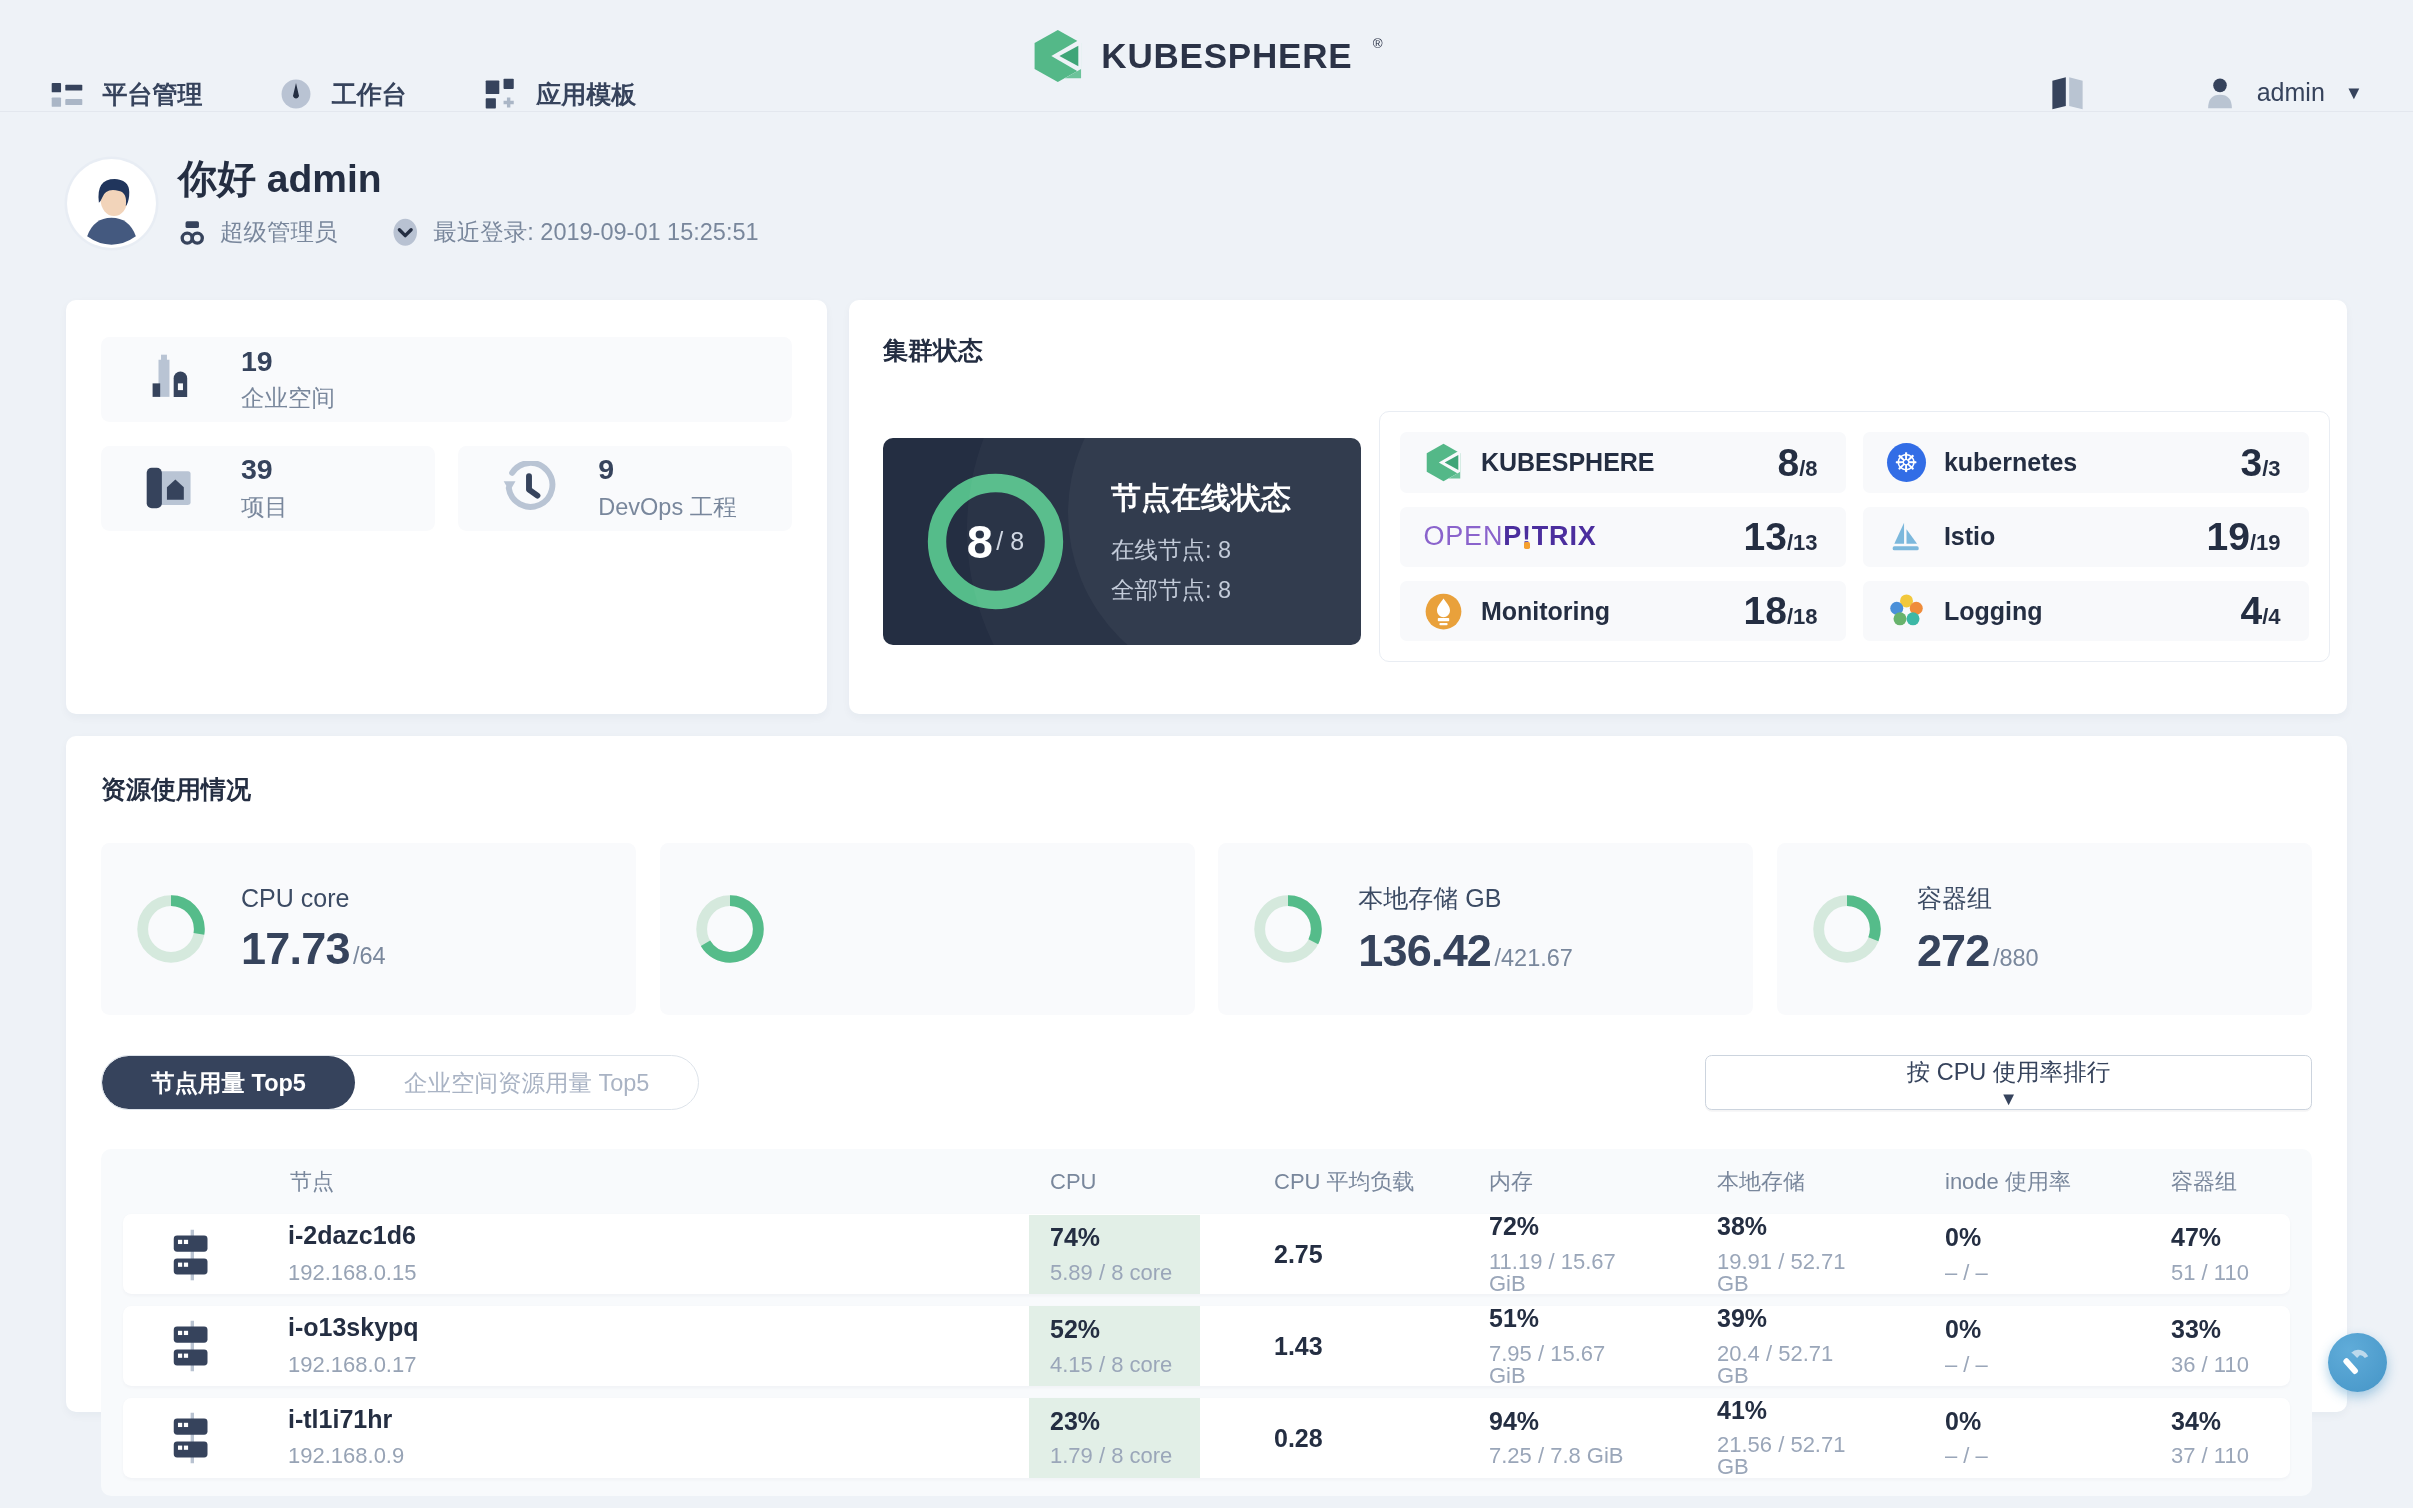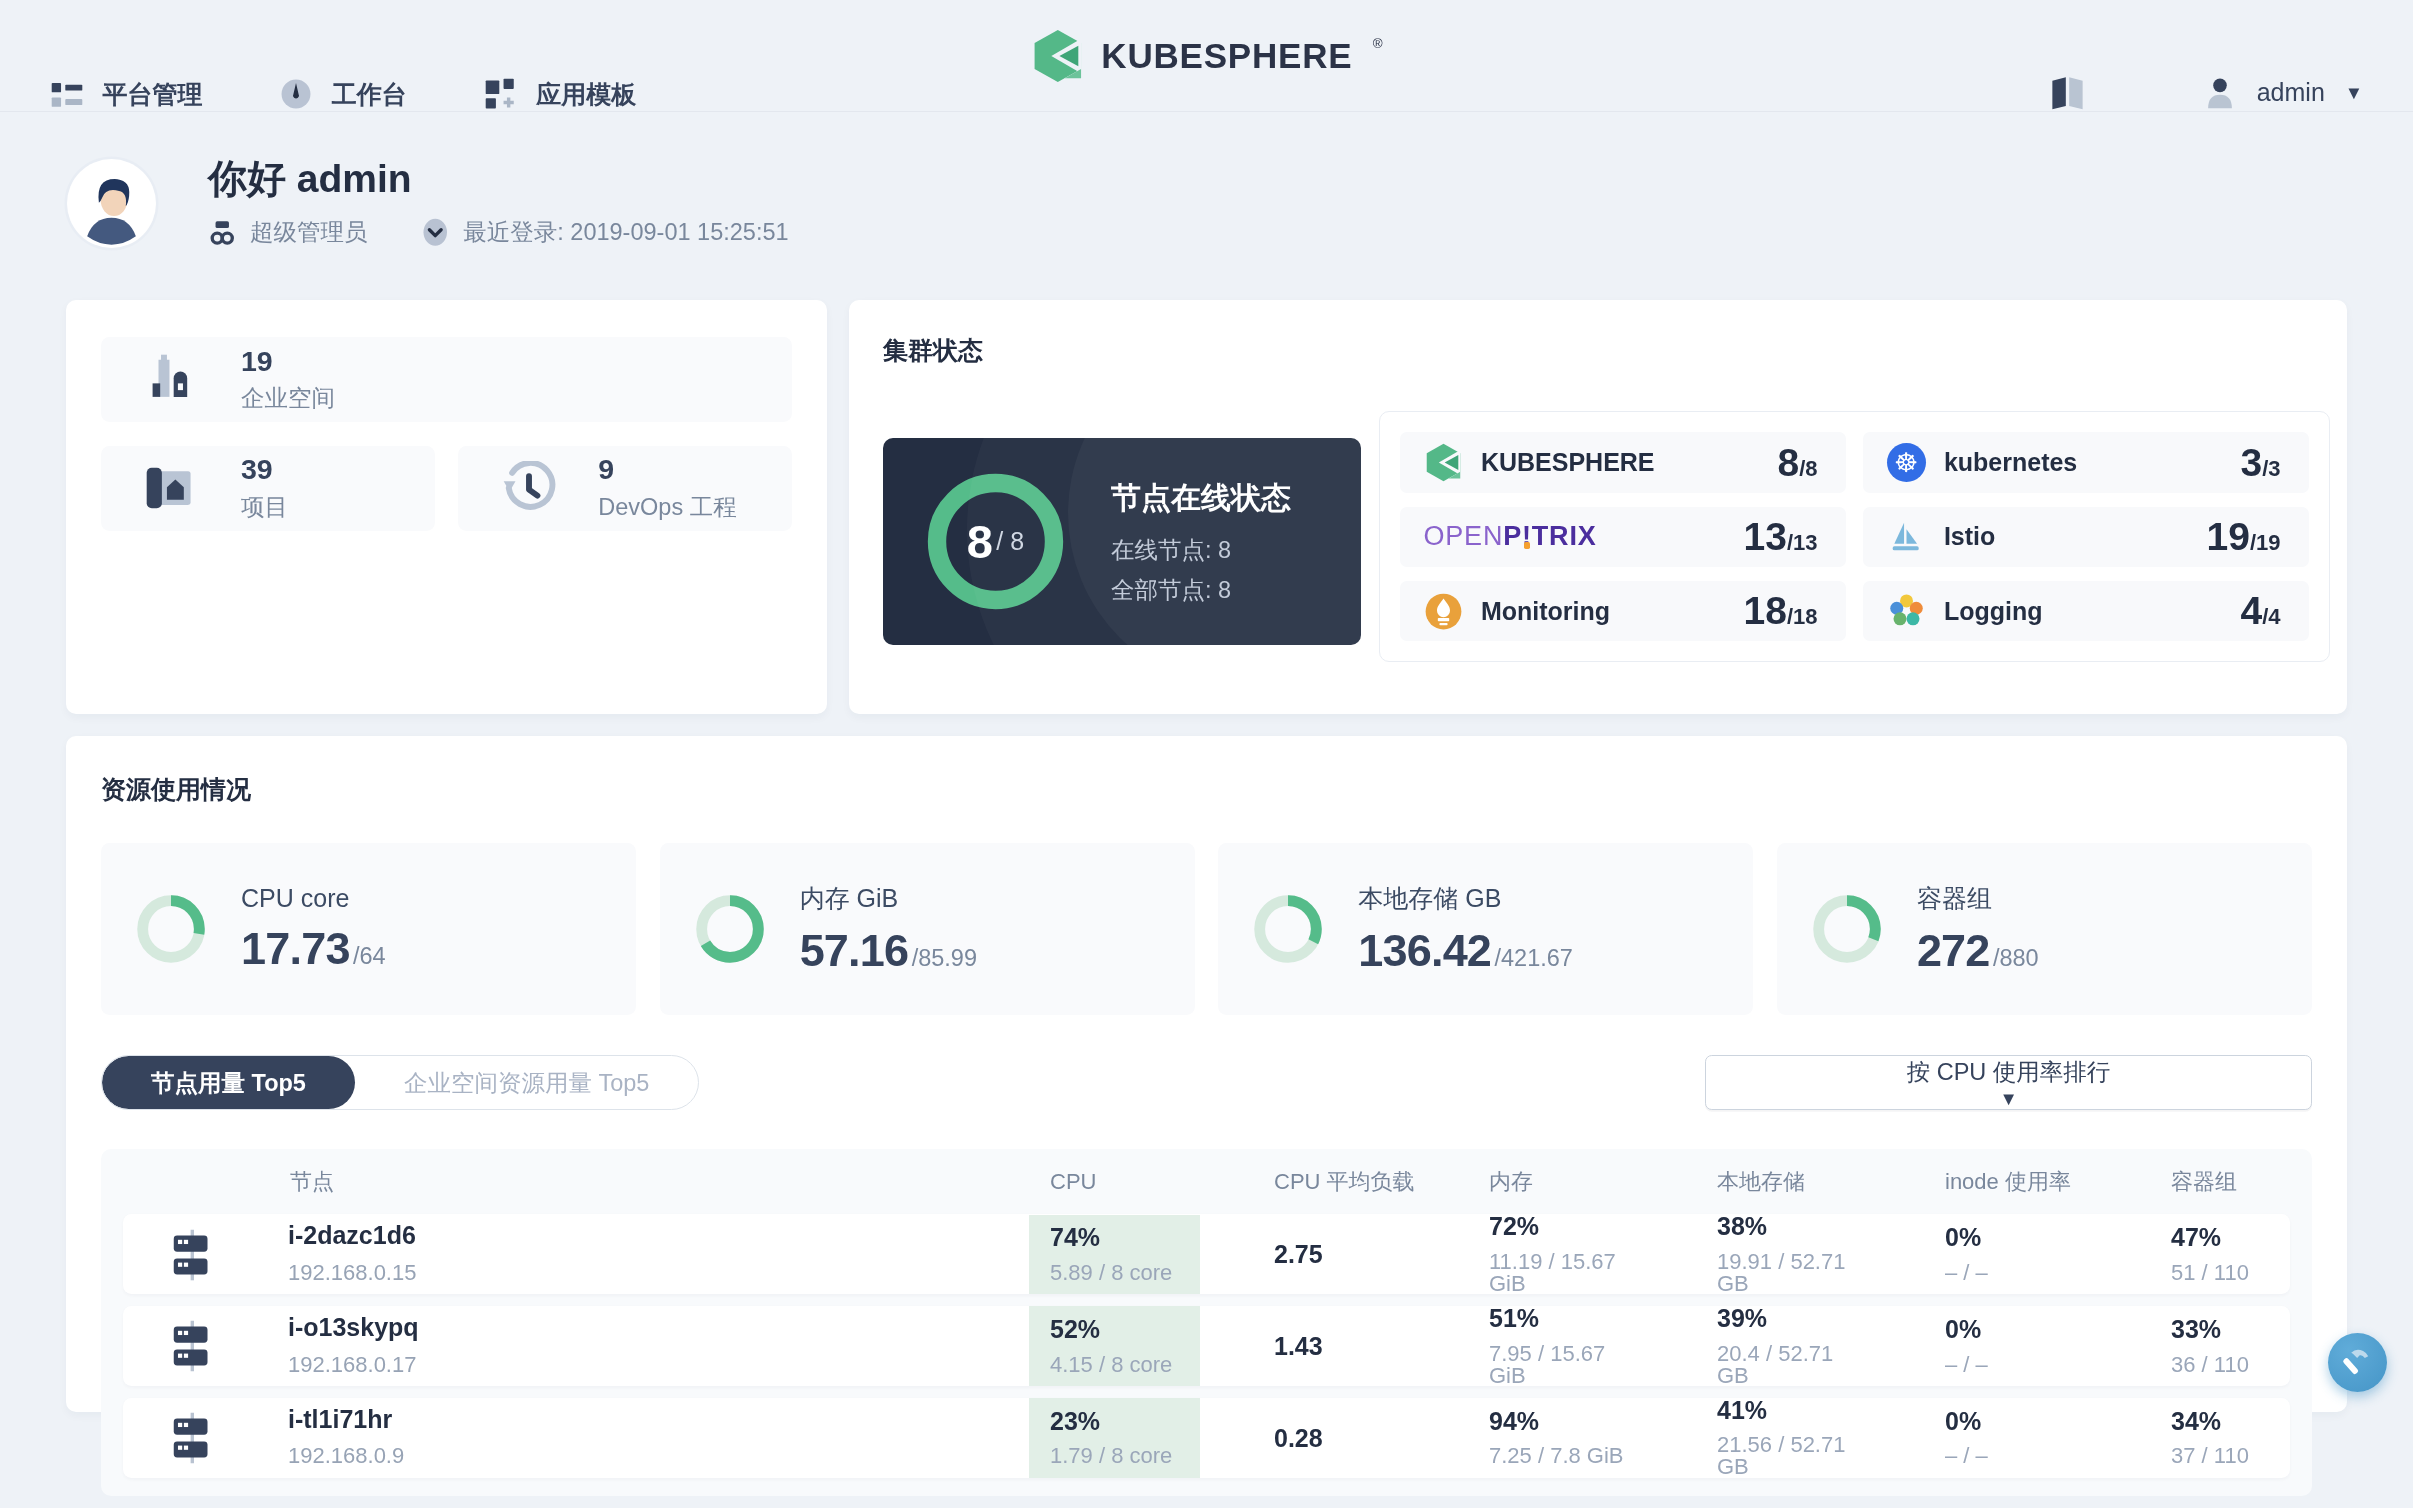--- a/index.html
+++ b/index.html
@@ -13,21 +13,21 @@
   .nav-item span.lbl{font-size:25px;font-weight:600;color:#36435c;}
   .logo{position:absolute;left:50%;top:50%;transform:translate(-50%,-50%);display:flex;align-items:center;gap:17px;}
   .logo-text{font-size:35px;font-weight:800;color:#2b3347;letter-spacing:0.8px;}
   .logo-reg{font-size:13.4px;color:#2b3347;vertical-align:super;position:relative;top:-11.7px;margin-left:3.4px;font-weight:400;}
   .nav-right{margin-left:auto;display:flex;align-items:center;gap:117px;}
   .user-chip{display:flex;align-items:center;gap:20px;cursor:pointer;}
   .user-chip .uname{font-size:25px;color:#36435c;}
   .caret{font-size:18.4px;color:#36435c;}
 
   
-  .greeting{display:flex;align-items:center;gap:52px;margin:47px 0 0 67px;}
+  .greeting{display:flex;align-items:center;gap:22px;margin:47px 0 0 67px;}
   .avatar{width:89px;height:89px;border-radius:50%;background:#fff;box-shadow:0 0 0 2.5px #e8edf4;overflow:hidden;flex:none;}
   .greet-hello{font-size:39px;font-weight:700;color:#242e42;line-height:1;}
   .greet-meta{display:flex;align-items:center;gap:54px;margin-top:18.4px;}
   .meta-item{display:flex;align-items:center;gap:13.4px;font-size:23.5px;color:#79879c;}
 
   
   .main{margin:52px 66px 0 66px;display:flex;gap:22px;}
   .card{background:#fff;border-radius:10px;box-shadow:0 3.4px 8.4px rgba(36,46,66,0.04);}
 
   
@@ -382,27 +382,20 @@
               <span class="stat-val">17.73</span>
               <span class="stat-total">/64</span>
             </div>
         </div>
       </div>
       <div class="stat-card">
         <svg class="ring" viewBox="0 0 84 84">
             <circle class="ring-track" cx="42" cy="42" r="34"></circle>
             <circle class="ring-prog" cx="42" cy="42" r="34" style="stroke-dasharray: 142.063, 213.628;"></circle>
           </svg>
-        <div>
-          <div class="stat-lbl">内存 GiB</div>
-          <div class="stat-val-row">
-              <span class="stat-val">57.16</span>
-              <span class="stat-total">/85.99</span>
-            </div>
-        </div>
       </div>
       <div class="stat-card">
         <svg class="ring" viewBox="0 0 84 84">
             <circle class="ring-track" cx="42" cy="42" r="34"></circle>
             <circle class="ring-prog" cx="42" cy="42" r="34" style="stroke-dasharray: 69.2156, 213.628;"></circle>
           </svg>
         <div>
           <div class="stat-lbl">本地存储 GB</div>
           <div class="stat-val-row">
               <span class="stat-val">136.42</span>

